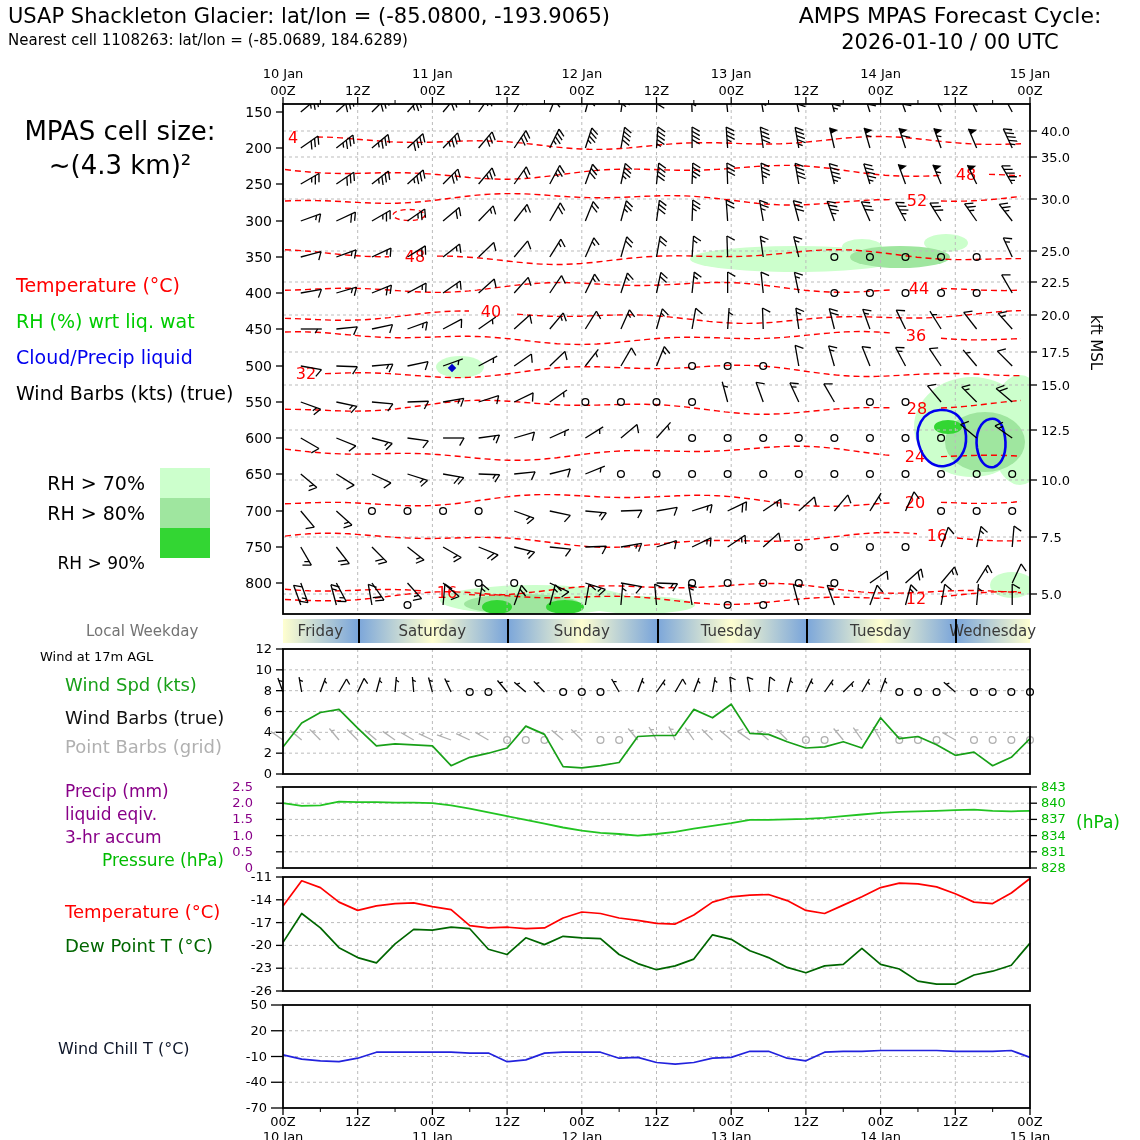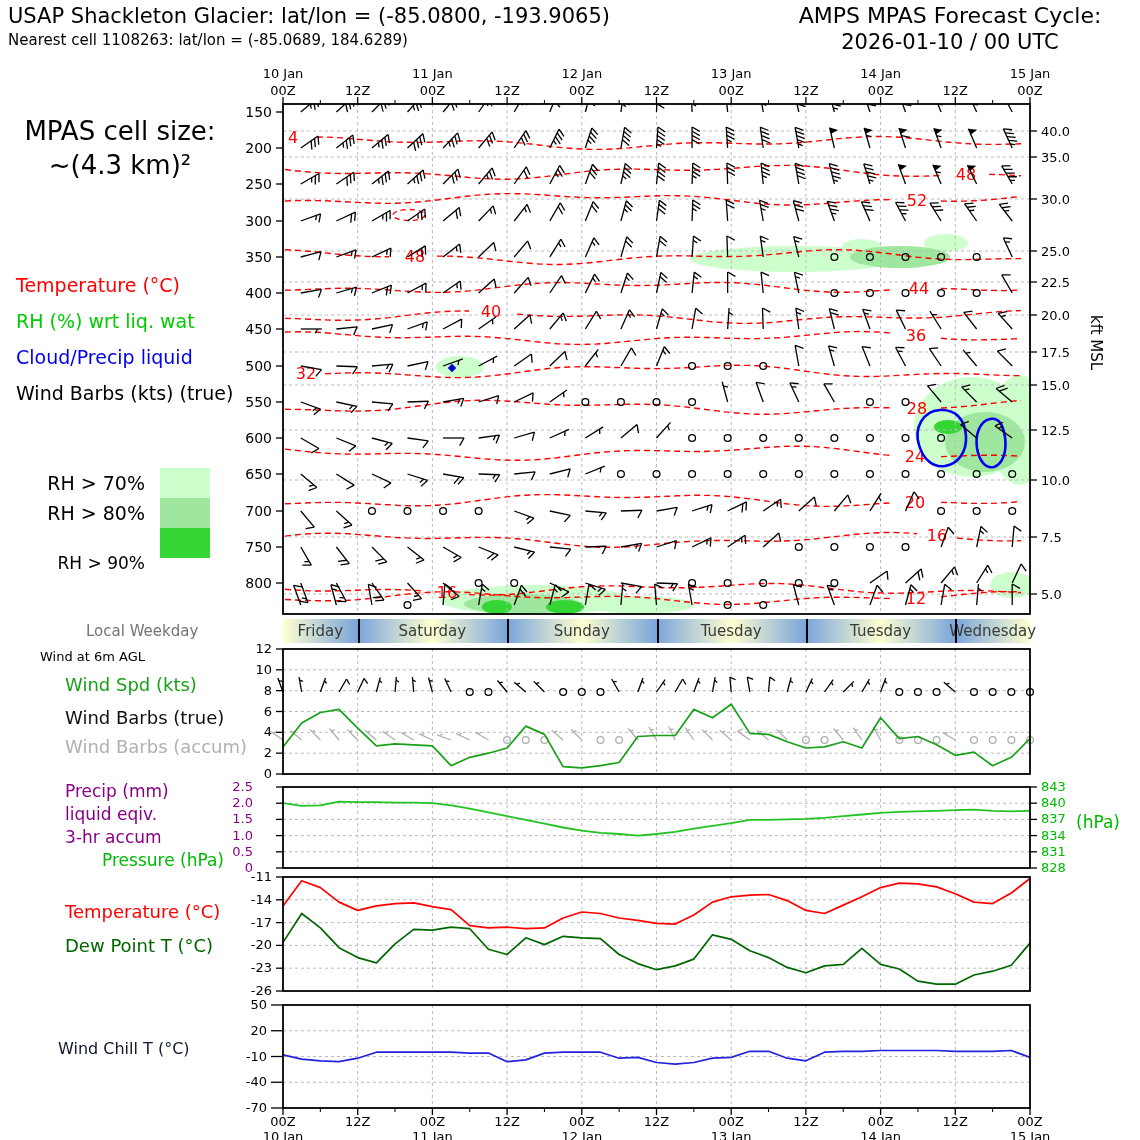--- a/index.html
+++ b/index.html
@@ -32,24 +32,24 @@
 <div class="lbl" style="left:30px;top:502px;width:115px;text-align:right;font-size:19px;color:#000;">RH &gt; 80%</div>
 <div class="lbl" style="left:30px;top:553px;width:115px;text-align:right;font-size:17px;color:#000;">RH &gt; 90%</div>
 <div class="sw" style="left: 160px; top: 468px; background: rgb(204, 255, 204);"></div>
 <div class="sw" style="left: 160px; top: 498px; background: rgb(159, 230, 159);"></div>
 <div class="sw" style="left: 160px; top: 528px; background: rgb(51, 214, 51);"></div>
 
 <div class="lbl" style="left:1087px;top:315px;font-size:15px;color:#000;writing-mode:vertical-rl;">kft MSL</div>
 
 <div class="lbl" style="left:86px;top:622px;font-size:15px;color:#737373;">Local Weekday</div>
 
-<div class="lbl" style="left:40px;top:649px;font-size:13px;color:#000;">Wind at 6m AGL</div>
+<div class="lbl" style="left:40px;top:649px;font-size:13px;color:#000;">Wind at 17m AGL</div>
 <div class="lbl" style="left: 65px; top: 674px; font-size: 18px; color: rgb(24, 160, 24);">Wind Spd (kts)</div>
 <div class="lbl" style="left:65px;top:707px;font-size:18px;color:#111;">Wind Barbs (true)</div>
-<div class="lbl" style="left: 65px; top: 736px; font-size: 18px; color: rgb(176, 176, 176);">Wind Barbs (accum)</div>
+<div class="lbl" style="left: 65px; top: 736px; font-size: 18px; color: rgb(176, 176, 176);">Point Barbs (grid)</div>
 
 <div class="lbl" style="left: 65px; top: 781px; font-size: 17px; color: rgb(136, 0, 136);">Precip (mm)</div>
 <div class="lbl" style="left: 65px; top: 804px; font-size: 17px; color: rgb(136, 0, 136);">liquid eqiv.</div>
 <div class="lbl" style="left: 65px; top: 827px; font-size: 17px; color: rgb(136, 0, 136);">3-hr accum</div>
 <div class="lbl" style="left: 72px; top: 850px; font-size: 17px; color: rgb(0, 187, 0); margin-left: 30px;">Pressure (hPa)</div>
 <div class="lbl" style="left: 1076px; top: 812px; font-size: 17px; color: rgb(0, 187, 0);">(hPa)</div>
 
 <div class="lbl" style="left: 65px; top: 901px; font-size: 18px; color: rgb(255, 0, 0);">Temperature (°C)</div>
 <div class="lbl" style="left: 65px; top: 935px; font-size: 18px; color: rgb(0, 102, 0);">Dew Point T (°C)</div>
 

